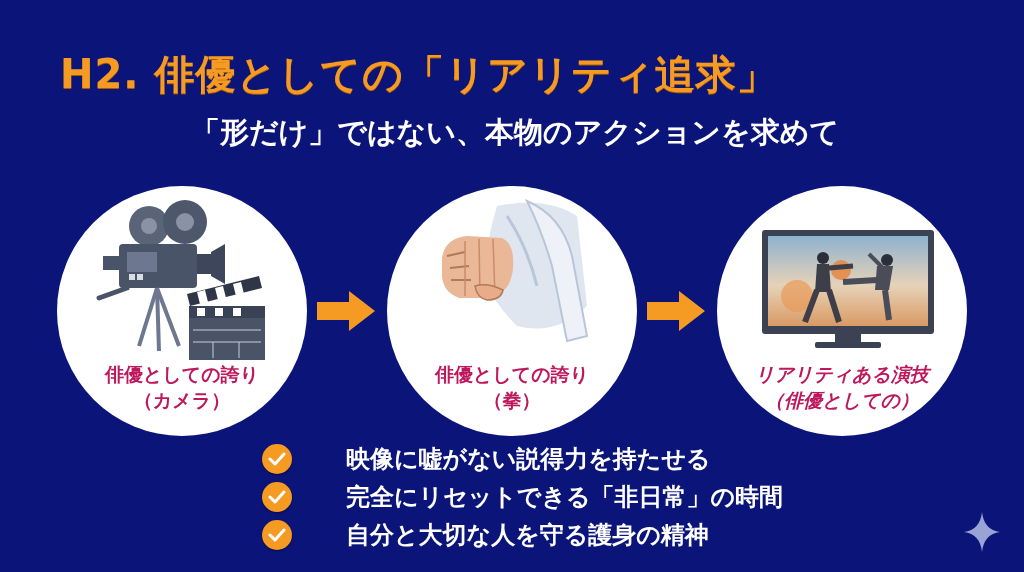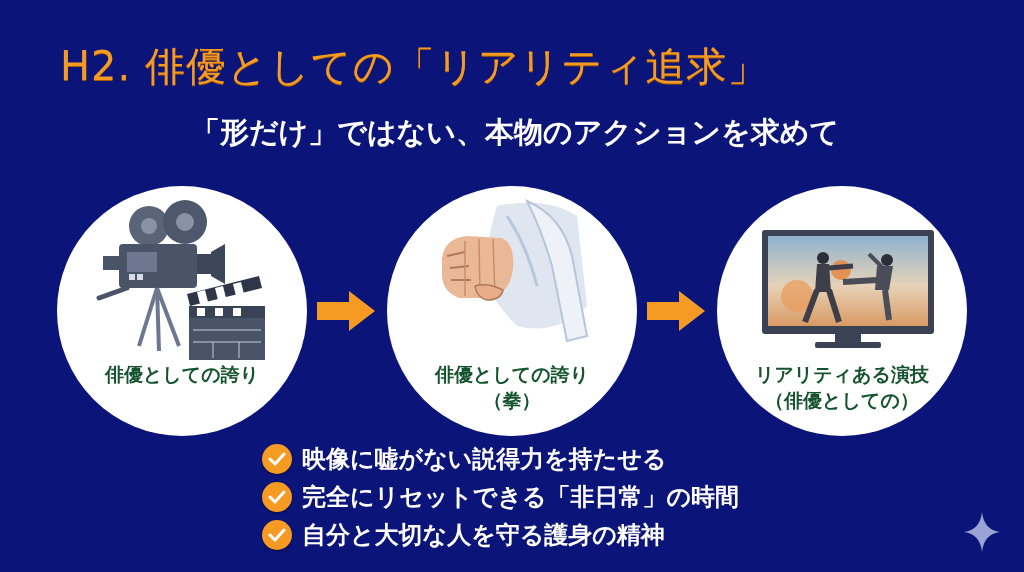--- a/index.html
+++ b/index.html
@@ -10,23 +10,23 @@
       width: 1024px;
       height: 572px;
       background: #0b1478;
       position: relative;
       overflow: hidden;
       font-family: "DejaVu Sans", "Liberation Sans", sans-serif;
     }
     .title {
       position: absolute;
       left: 60px;
-      top: 46px;
+      top: 54px;
       font-size: 40px;
-      font-weight: normal;
+      font-weight: bold;
       color: #f59a23;
       letter-spacing: 1px;
       white-space: nowrap;
       line-height: 1;
       text-shadow: 0 1px 0 #a55a00;
     }
     .subtitle {
       position: absolute;
       left: 0;
       width: 1024px;
@@ -45,29 +45,29 @@
       position: absolute;
       width: 250px;
       height: 250px;
       border-radius: 50%;
       background: #ffffff;
       top: 186px;
       overflow: hidden;
     }
     .circle.c1 { left: 57px; }
     .circle.c2 { left: 387px; }
-    .circle.c3 { left: 717px; }
+    .circle.c3 { left: 717px; font-style: italic; }
 
     .circle-label {
       position: absolute;
       left: 0;
       width: 100%;
       top: 175px;
       text-align: center;
-      color: #14532d;
+      color: #be185d;
       font-weight: bold;
       font-size: 19px;
       line-height: 26px;
       white-space: nowrap;
     }
 
     .arrow {
       position: absolute;
       top: 290px;
       width: 62px;
@@ -90,20 +90,21 @@
       top: 440px;
       margin: 0;
       padding: 0;
       list-style: none;
     }
     .check-item {
       display: flex;
       align-items: center;
       height: 38px;
       margin-bottom: 0px;
+      gap: 44px;
     }
     .check-icon {
       width: 30px;
       height: 30px;
       border-radius: 50%;
       background: #f59a23;
       box-shadow: 0 1px 2px rgba(0,0,0,0.5);
       display: flex;
       align-items: center;
       justify-content: center;
@@ -165,20 +166,21 @@
       <rect x="46" y="26" width="8" height="8" fill="#ffffff"></rect>
       <rect x="2" y="36" width="76" height="42" fill="#4a5468"></rect>
       <line x1="6" y1="48" x2="74" y2="48" stroke="#c8ccd6" stroke-width="1"></line>
       <line x1="6" y1="60" x2="74" y2="60" stroke="#c8ccd6" stroke-width="1"></line>
       <line x1="26" y1="60" x2="26" y2="76" stroke="#c8ccd6" stroke-width="1"></line>
       <line x1="52" y1="60" x2="52" y2="76" stroke="#c8ccd6" stroke-width="1"></line>
     </g>
   </svg>
   <div class="circle-label">
     <div>俳優としての誇り</div>
+    <div>（カメラ）</div>
   </div>
 </div>
 
 <svg class="arrow a1" viewBox="0 0 62 42">
   <polygon points="2,12 34,12 34,1 60,21 34,41 34,30 2,30" fill="#f59a23"></polygon>
 </svg>
 
 <div class="circle c2">
   <svg class="illus" viewBox="0 0 250 175">
 

